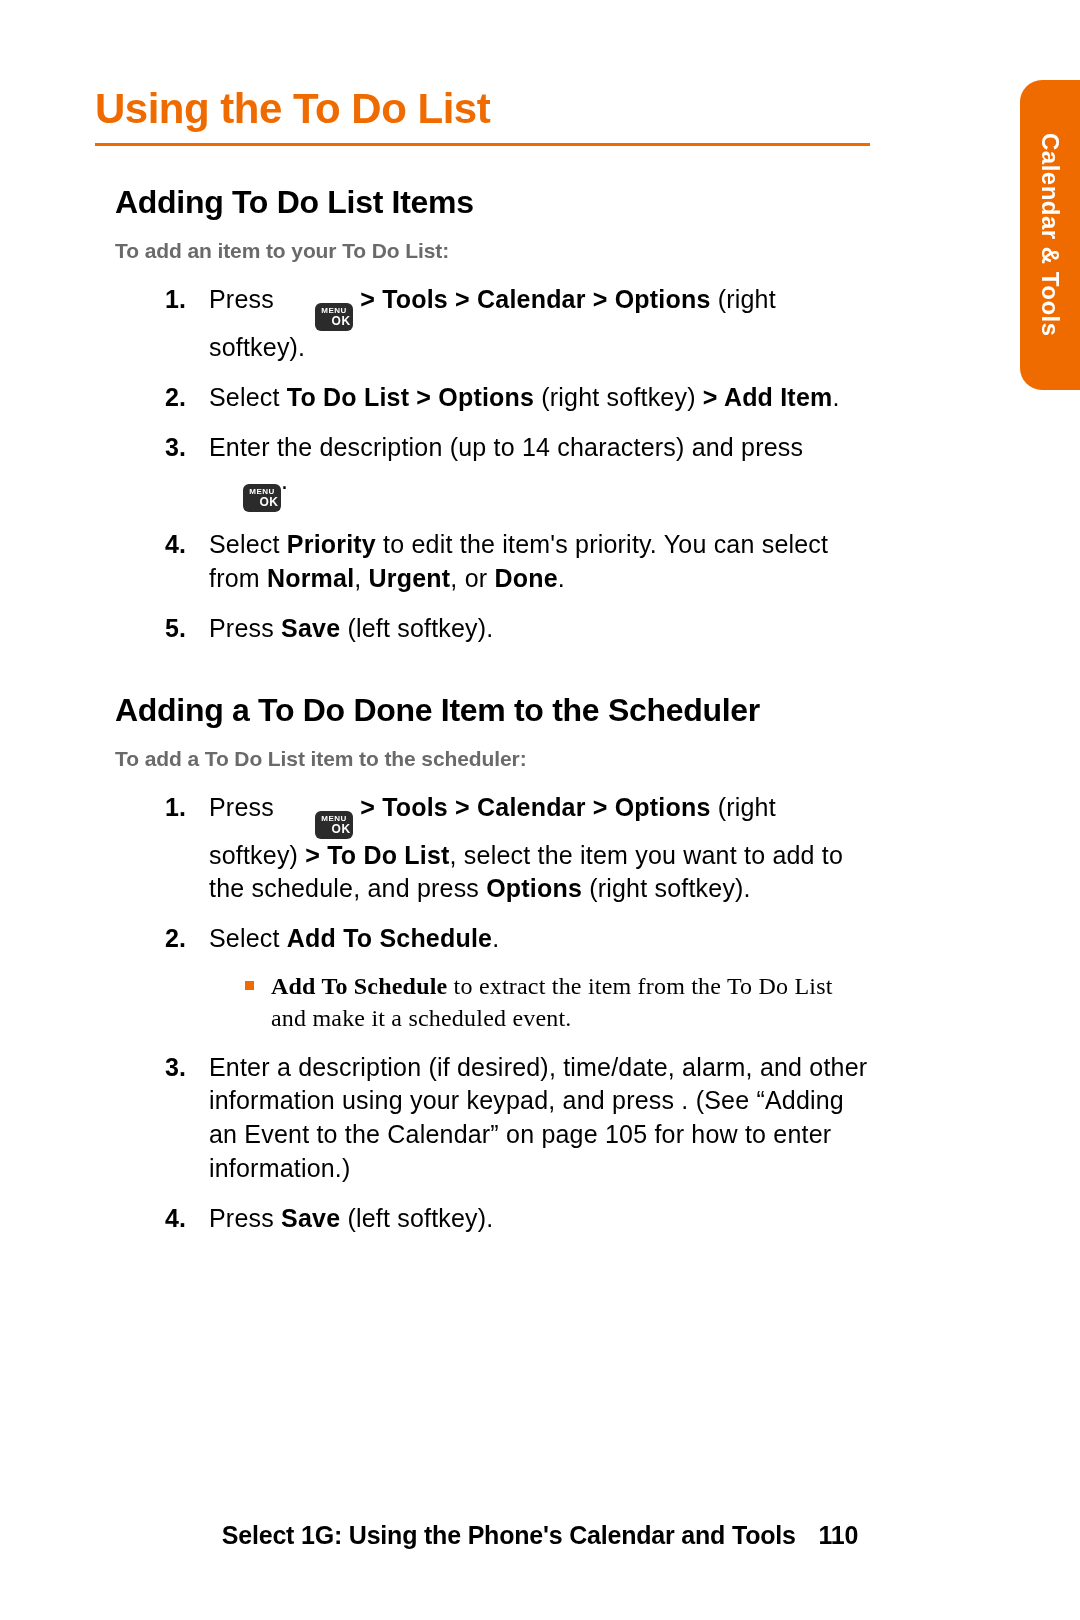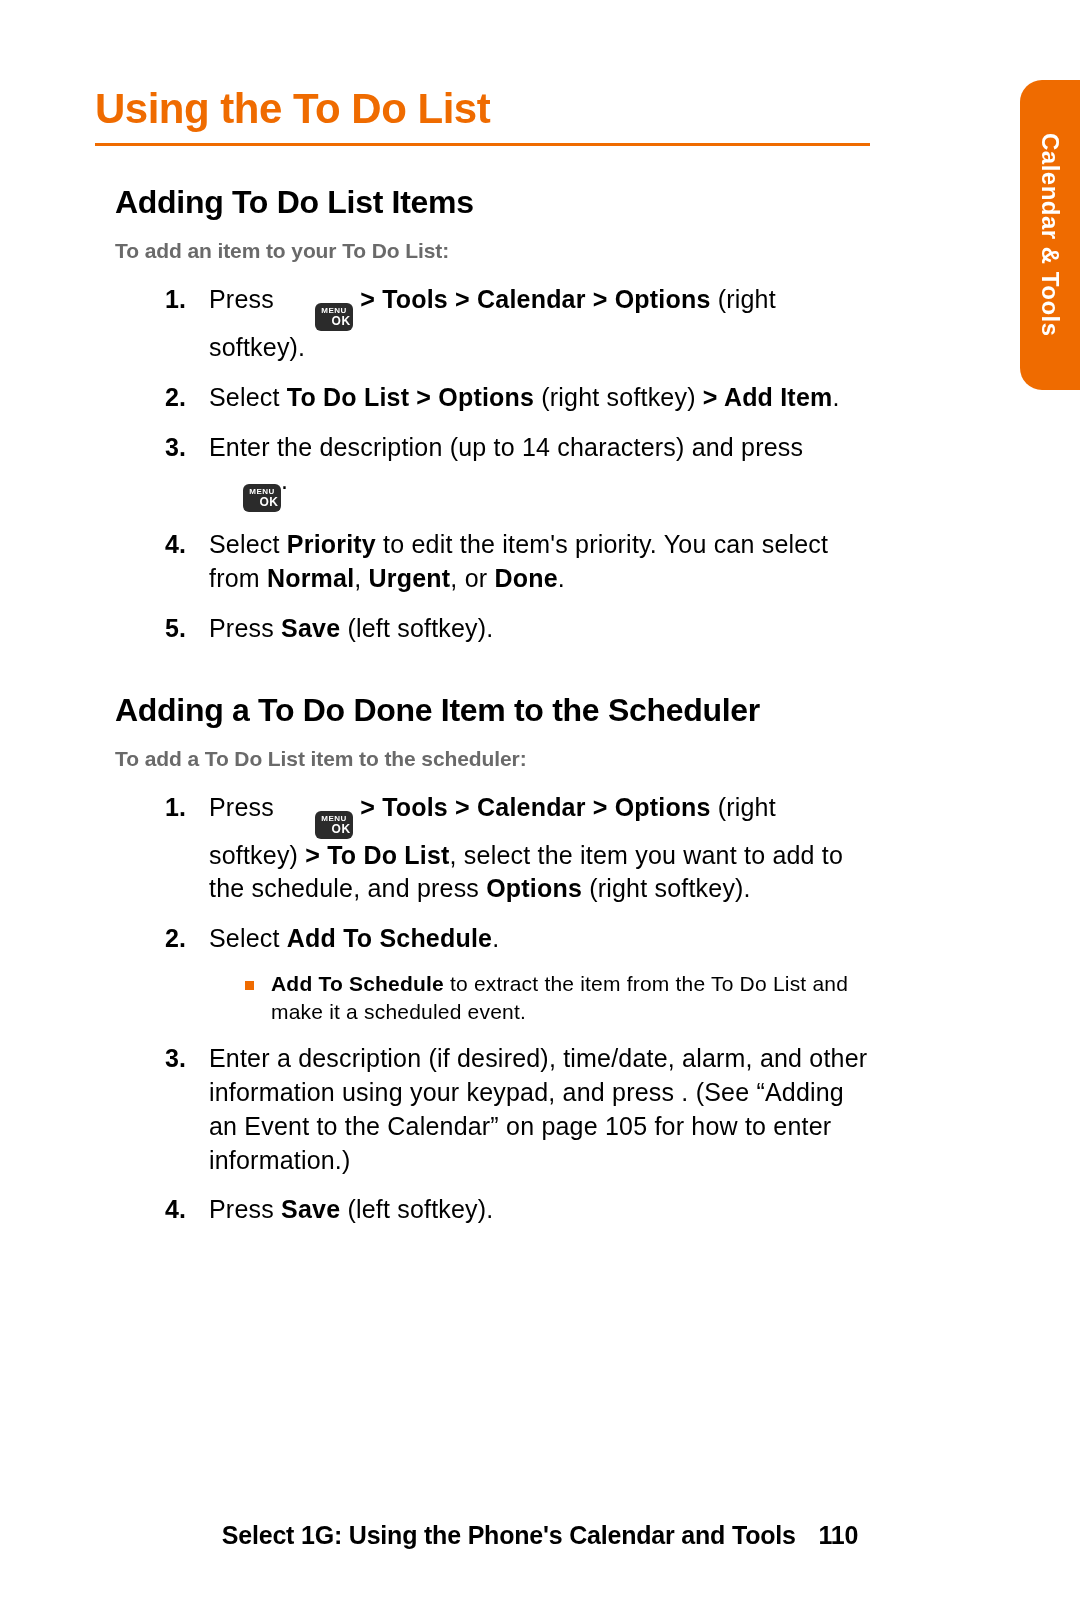--- a/index.html
+++ b/index.html
@@ -86,25 +86,26 @@
     letter-spacing: 0.5px;
     margin-left: 34px;
   }
   .menuok .t2 { font-size: 12px; padding-left: 14px; }
   .bullets {
     list-style: none;
     padding: 0;
     margin: 14px 0 0 36px;
   }
   .bullets > li {
-    font-size: 21px;
+    font-size: 24px;
     line-height: 1.35;
     position: relative;
     padding-left: 26px;
     letter-spacing: 0.2px;
+    font-family: Liberation Serif, serif;
   }
   .bullets > li::before {
     content: "";
     position: absolute;
     left: 0;
     top: 11px;
     width: 9px;
     height: 9px;
     background: #ef6b00;
   }

